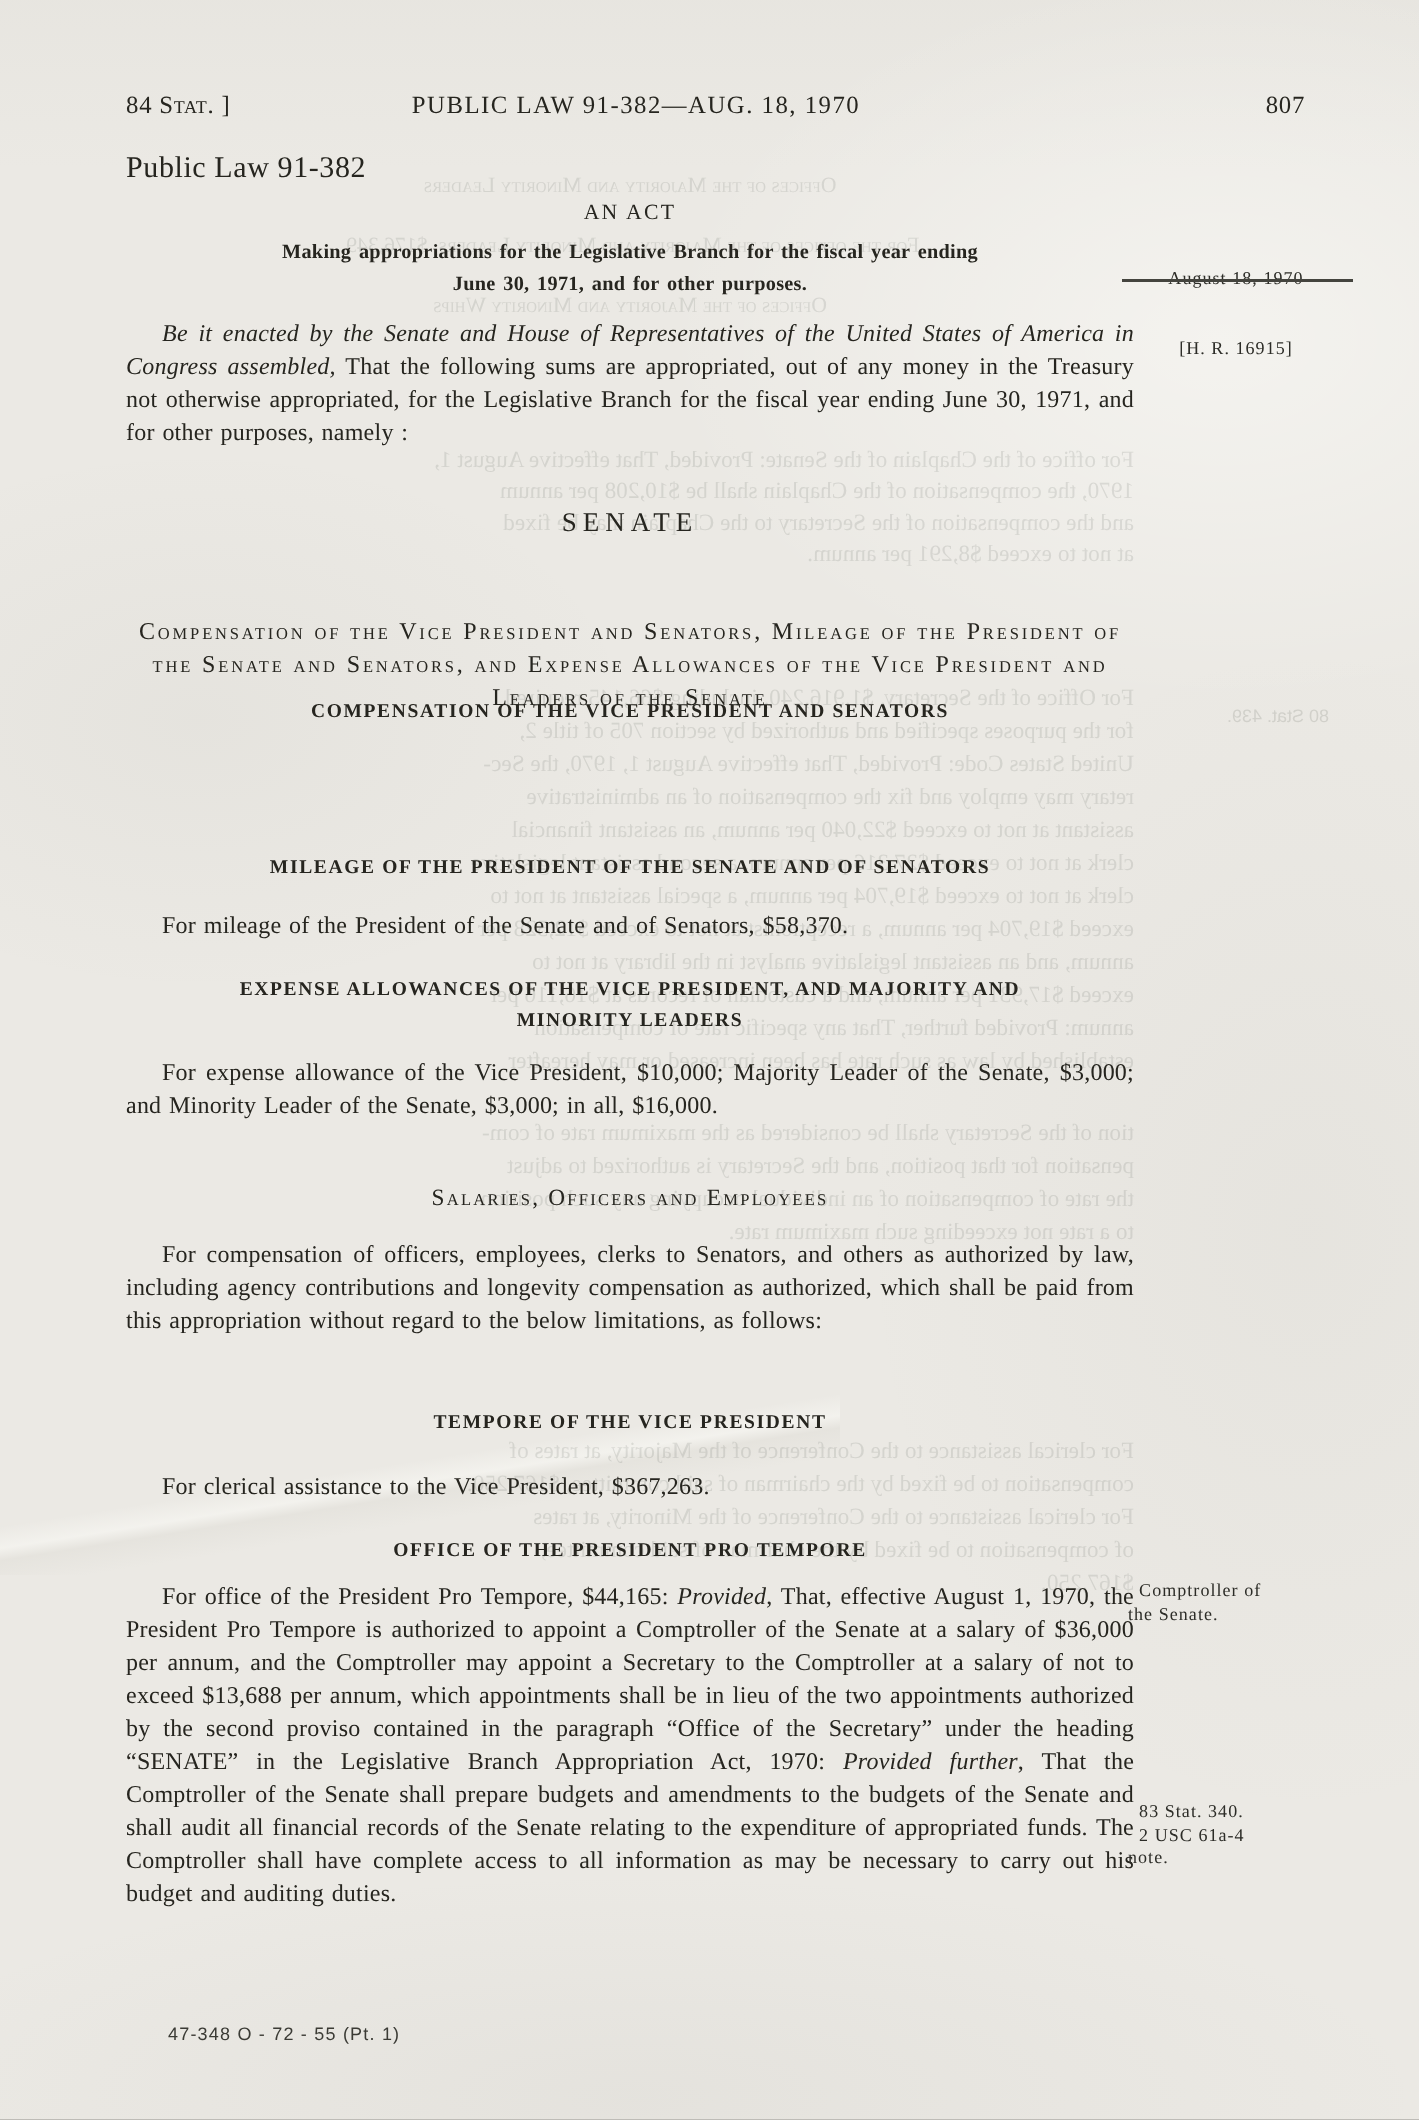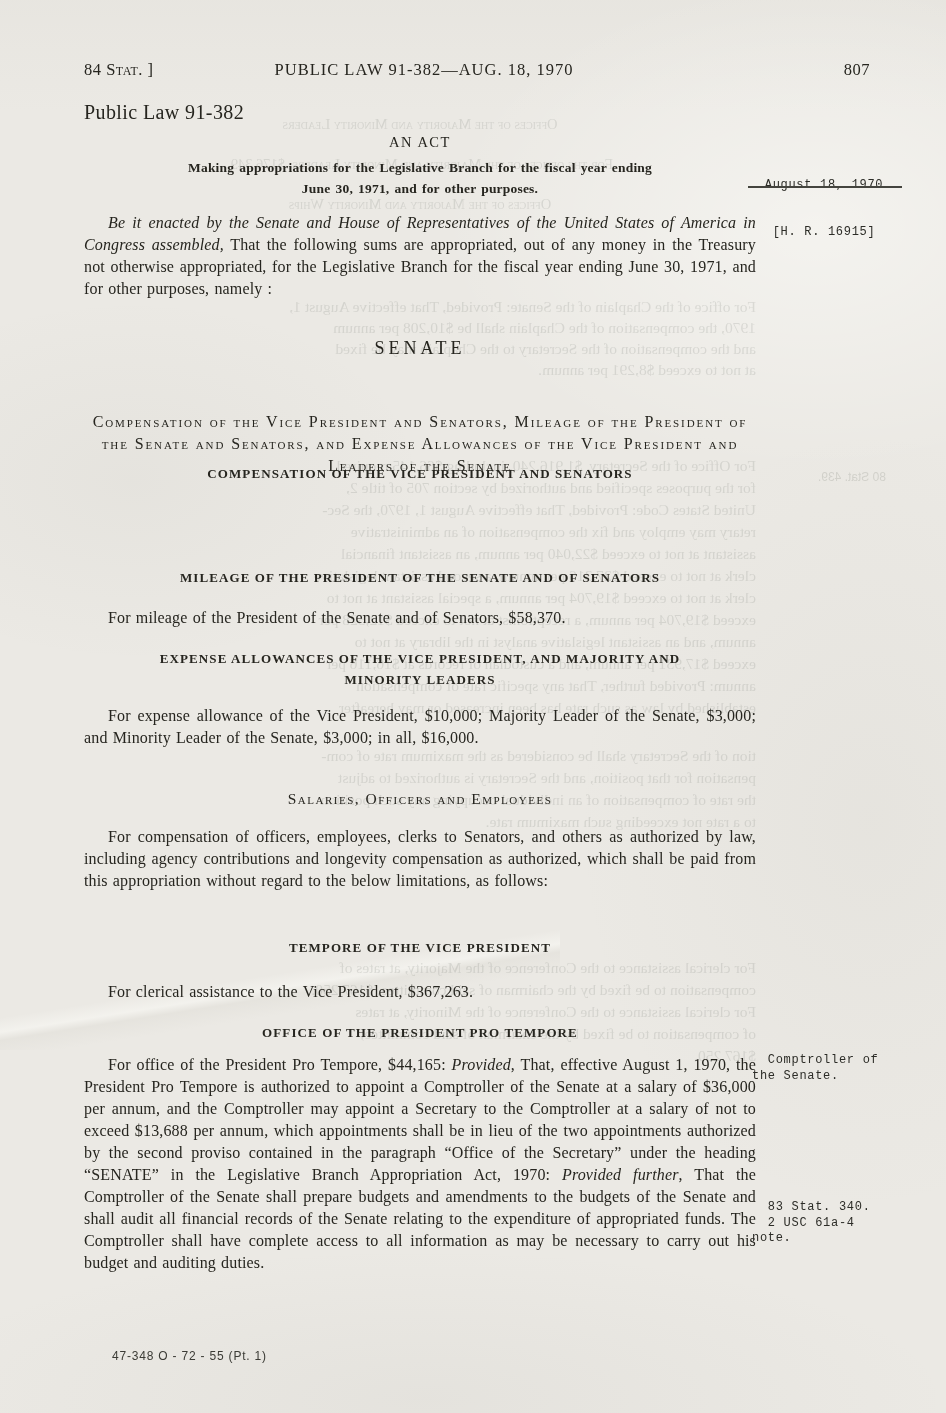--- a/index.html
+++ b/index.html
@@ -67,21 +67,21 @@
   .p-mileage{top:607px;}
   .sub-expense{top:648px;width:600px;left:120px;}
   .p-expense{top:705px;}
   .p-salaries{top:826px;}
   .sub-office-vp{top:937px;}
   .p-clerical{top:981px;}
   .sub-office-pt{top:1022px;}
   .p-protempore{top:1054px;}
   
   .note{
-    position:absolute;font-family:Liberation Mono, monospace;
+    position:absolute;font-family:Liberation Serif, serif;
     font-size:12px;line-height:15.5px;color:#2c2c27;letter-spacing:.7px;
     white-space:pre-wrap;
   }
   .date-note{left:748px;top:147px;width:152px;text-align:center;}
   .date-rule{position:absolute;left:748px;top:186px;width:154px;height:2px;background:#44443e;}
   .act-note{left:752px;top:236px;width:178px;}
   .comp-note{left:752px;top:1053px;width:178px;}
   .ref-note{left:752px;top:1200px;width:178px;}
   .footer{
     position:absolute;left:112px;top:1349px;

